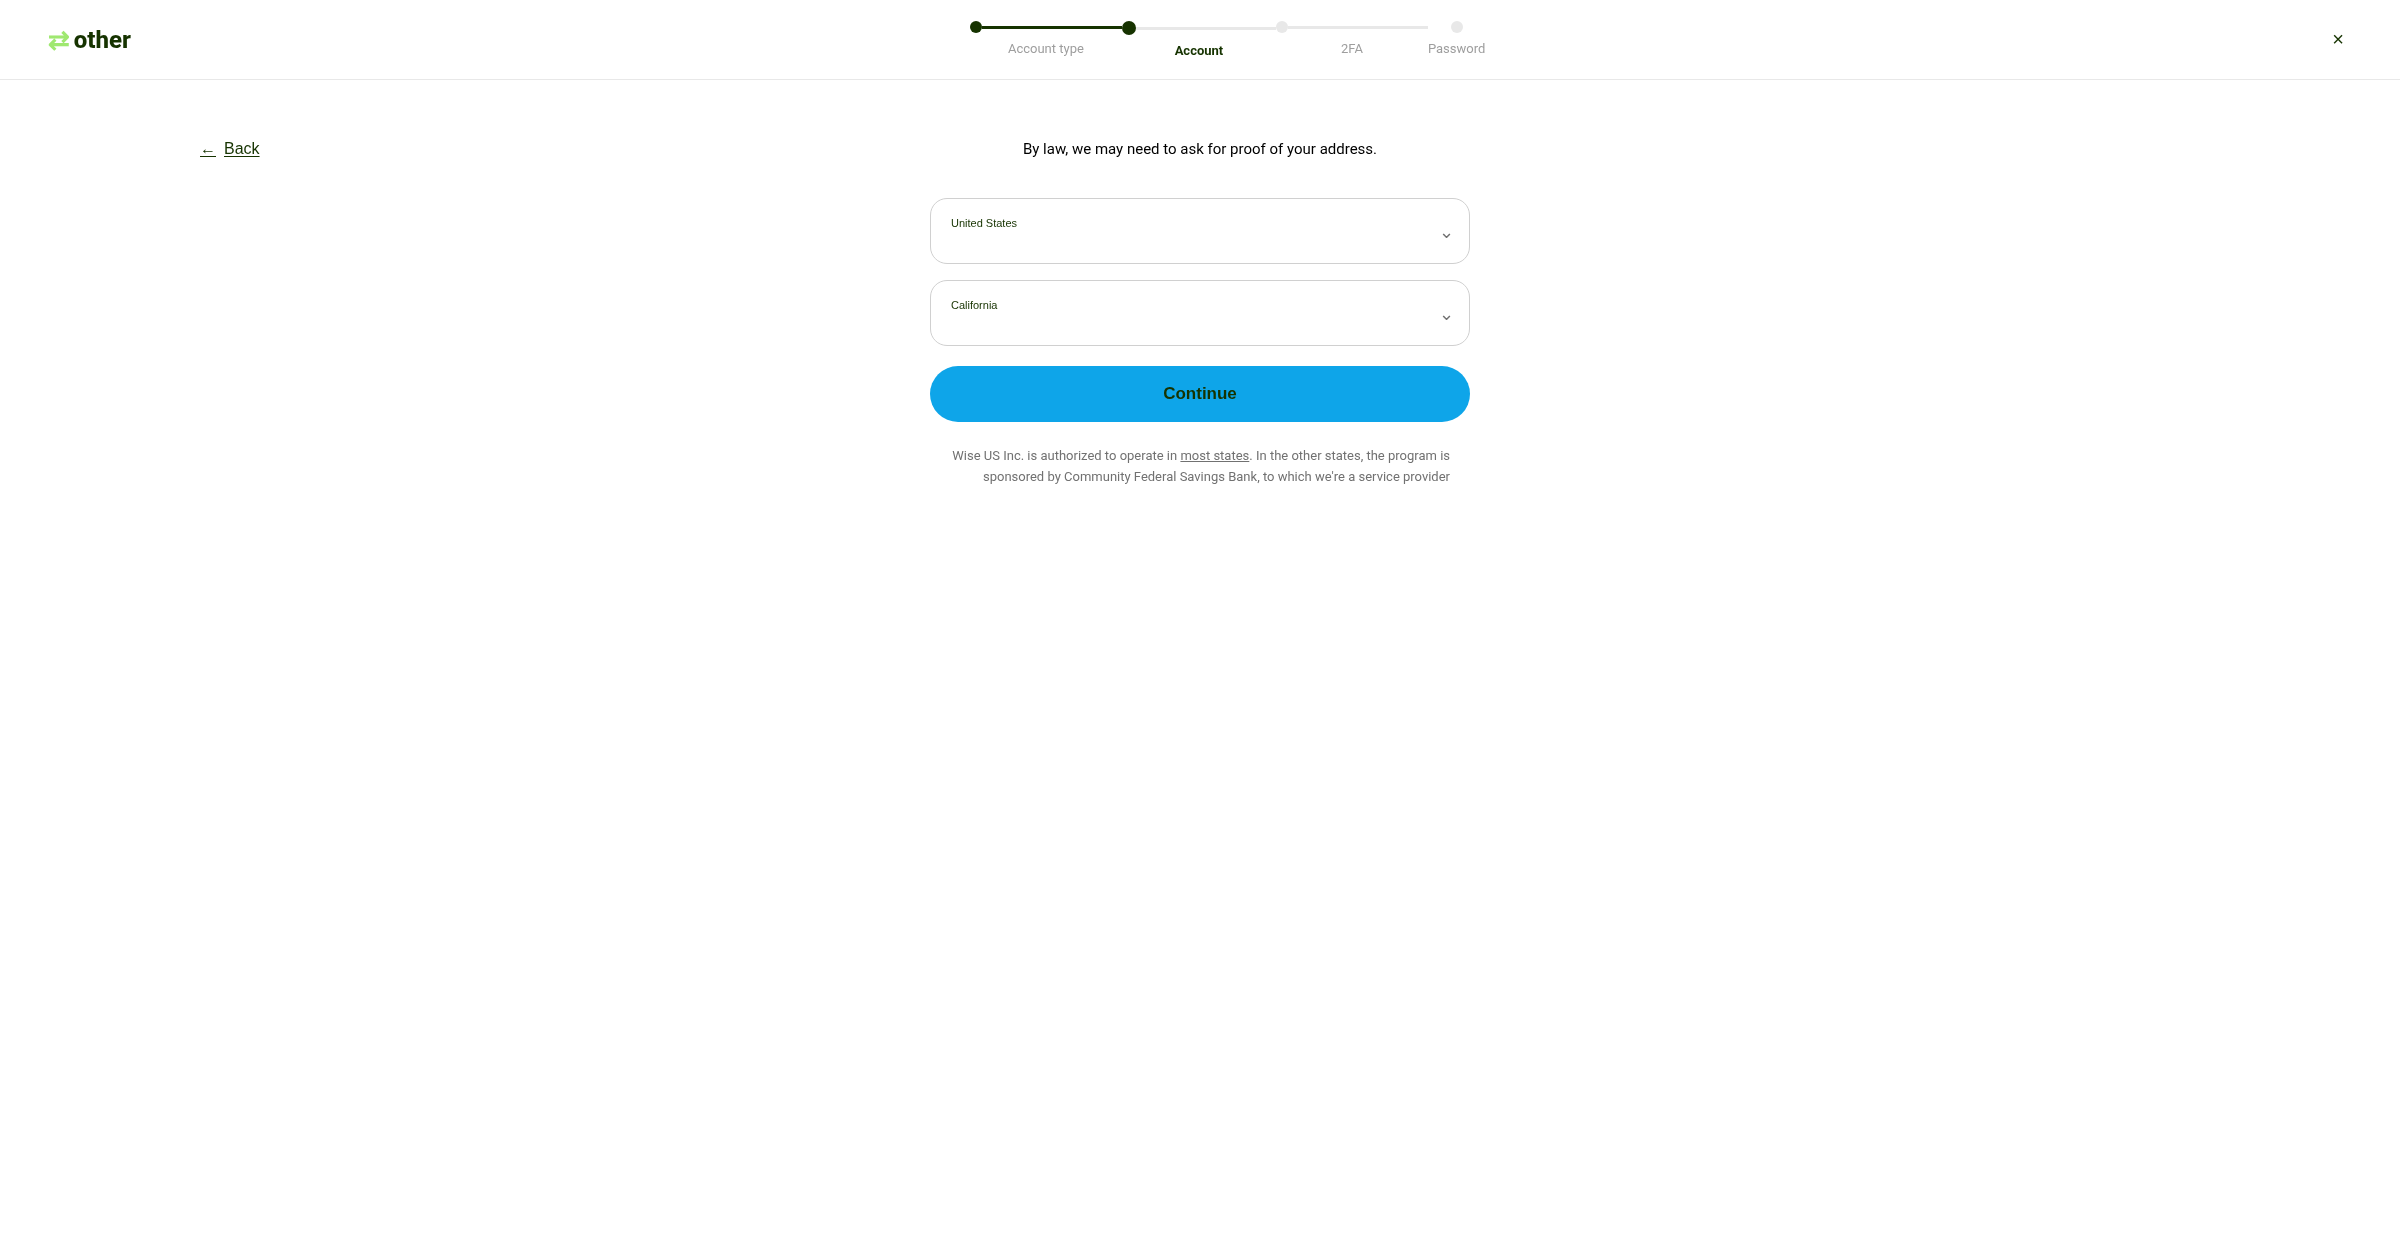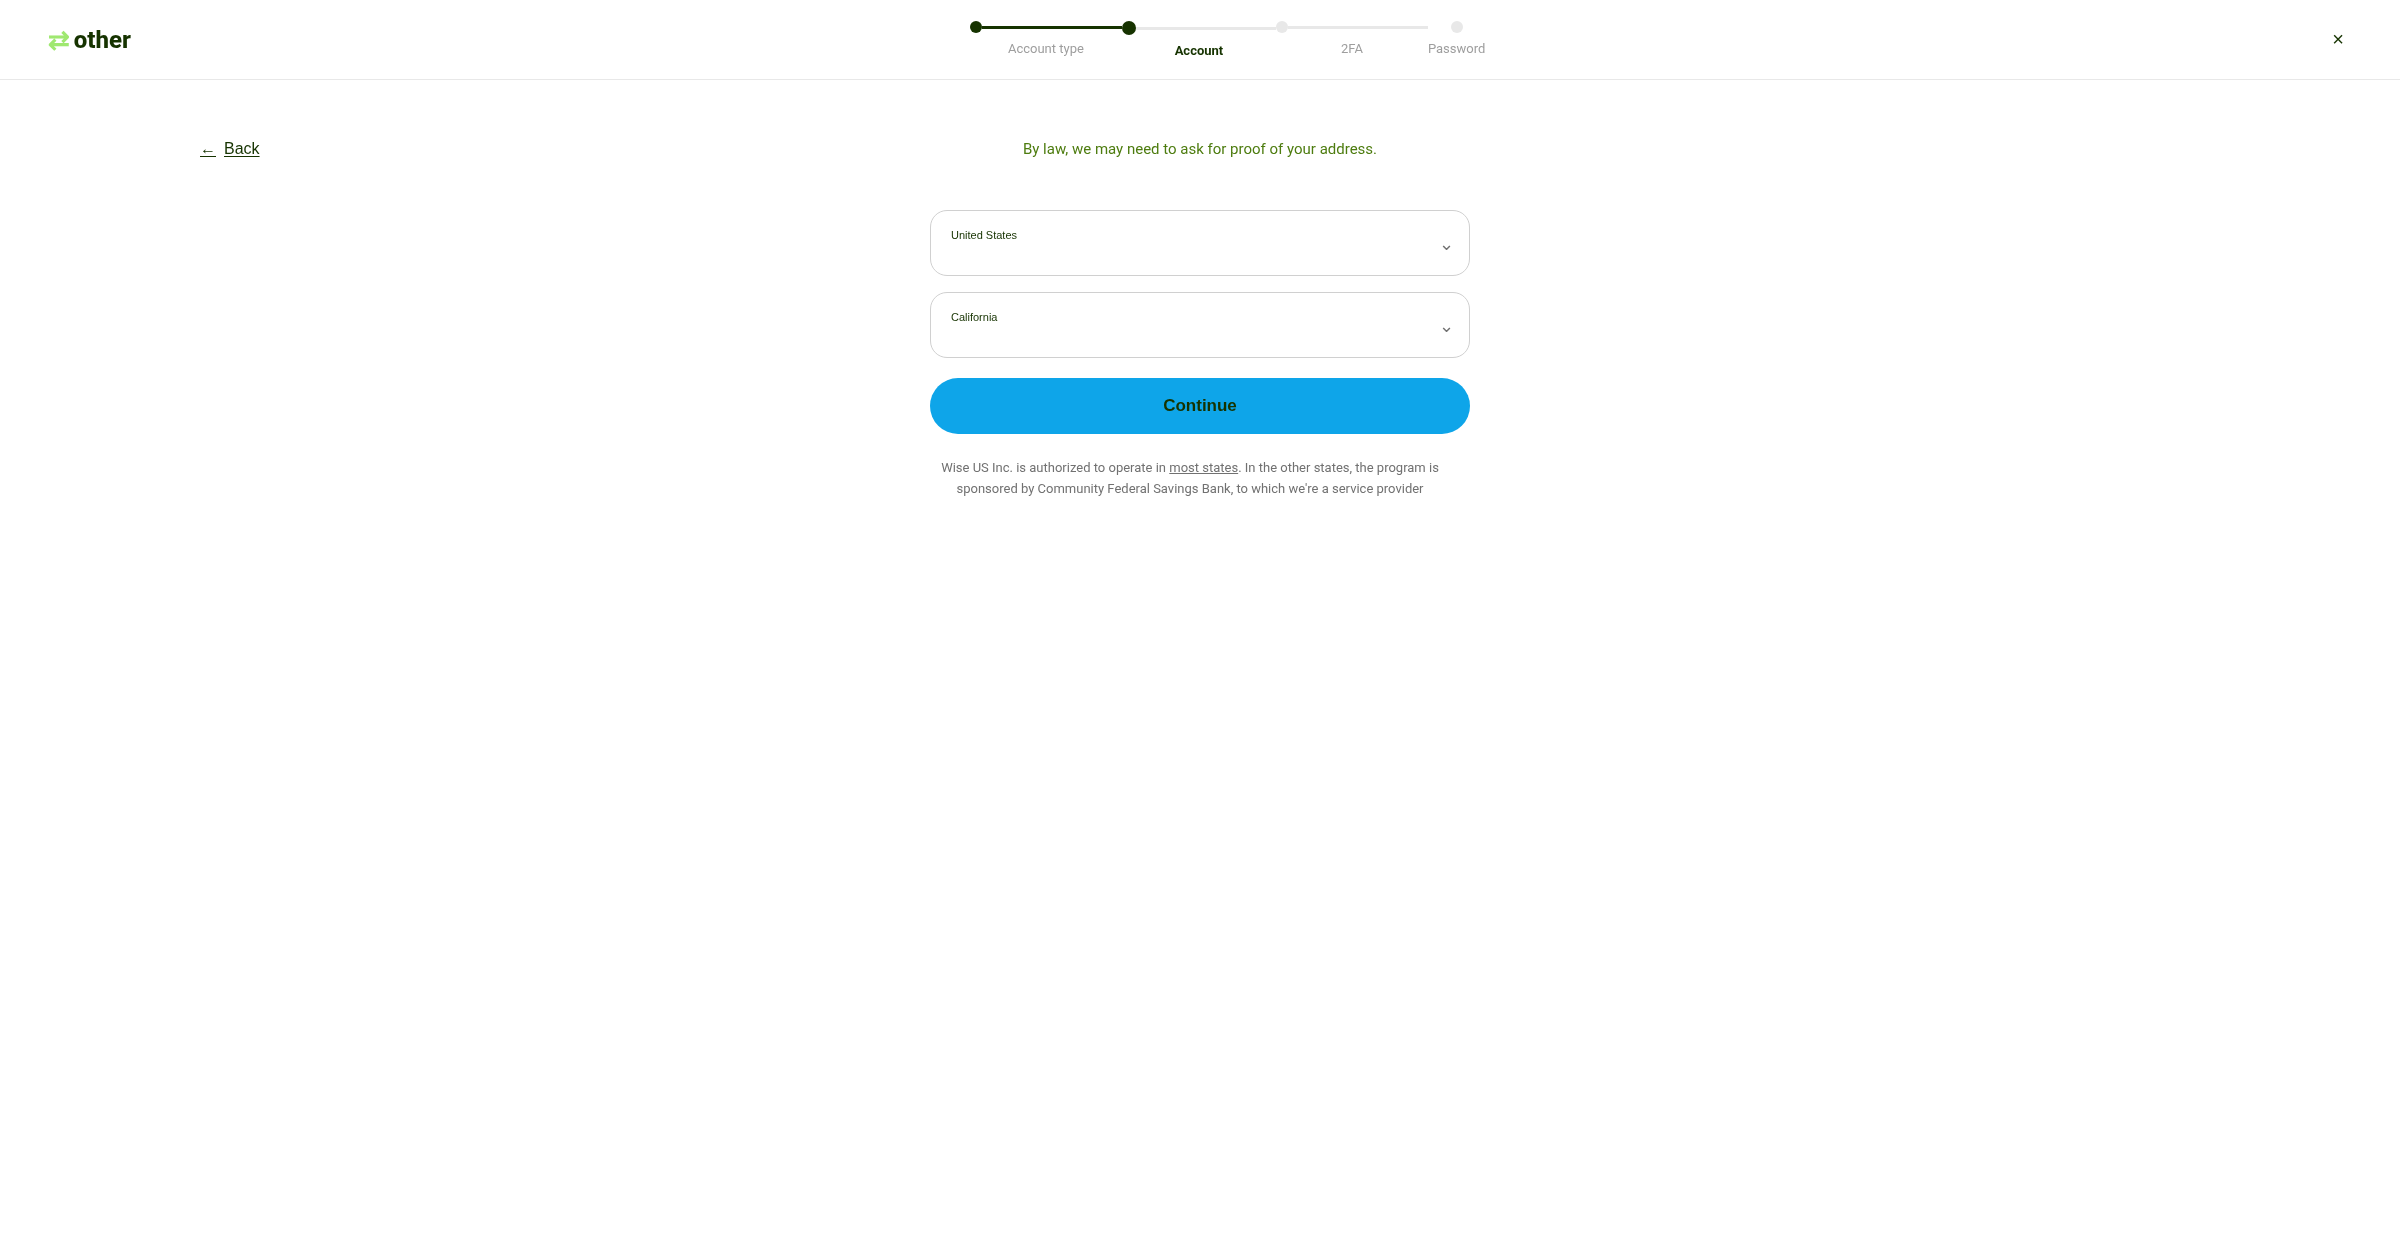--- a/index.html
+++ b/index.html
@@ -134,22 +134,22 @@
     .page-title {
       font-size: 32px;
       font-weight: 700;
       color: #163300;
       margin-bottom: 12px;
       text-align: center;
     }
 
     .page-subtitle {
       font-size: 15px;
-      color: #4d7c0f;
-      margin-bottom: 52px;
+      color: #000000;
+      margin-bottom: 40px;
       text-align: center;
     }
 
     .form-container {
       width: 100%;
       max-width: 540px;
       display: flex;
       flex-direction: column;
       gap: 16px;
     }
@@ -191,21 +191,21 @@
       font-size: 17px;
       font-weight: 600;
       color: #163300;
       cursor: pointer;
       margin-top: 4px;
     }
 
     .disclaimer {
       font-size: 13px;
       color: #717171;
-      text-align: center;
+      text-align: right;
       max-width: 520px;
       line-height: 1.6;
       margin-top: 8px;
     }
 
     .disclaimer a {
       color: #717171;
       text-decoration: underline;
     }
   </style>

